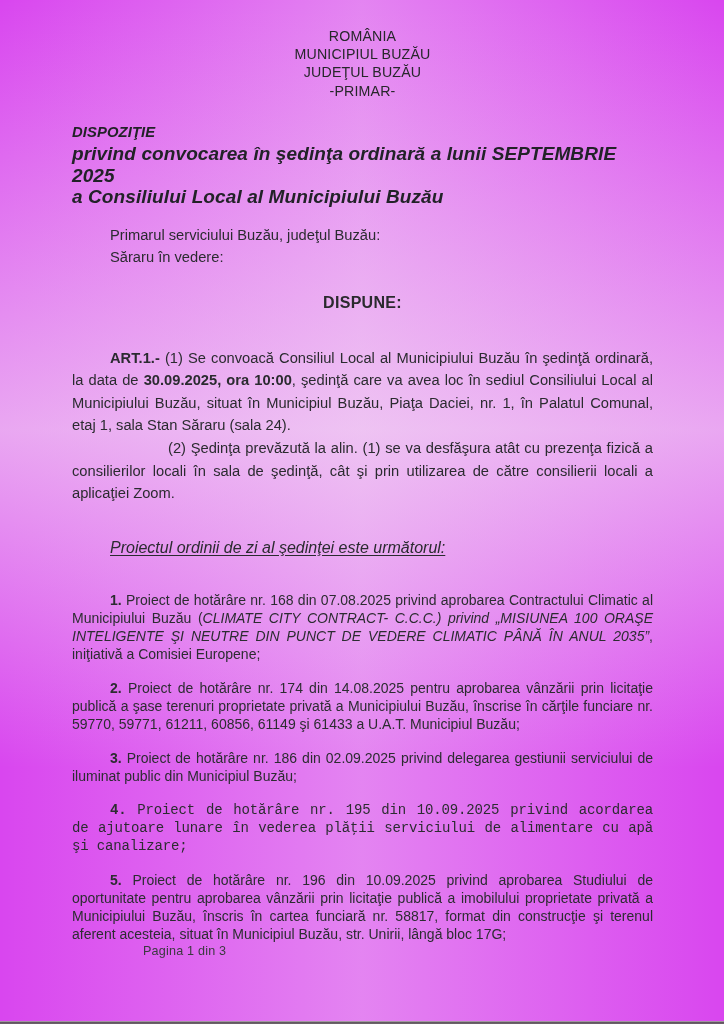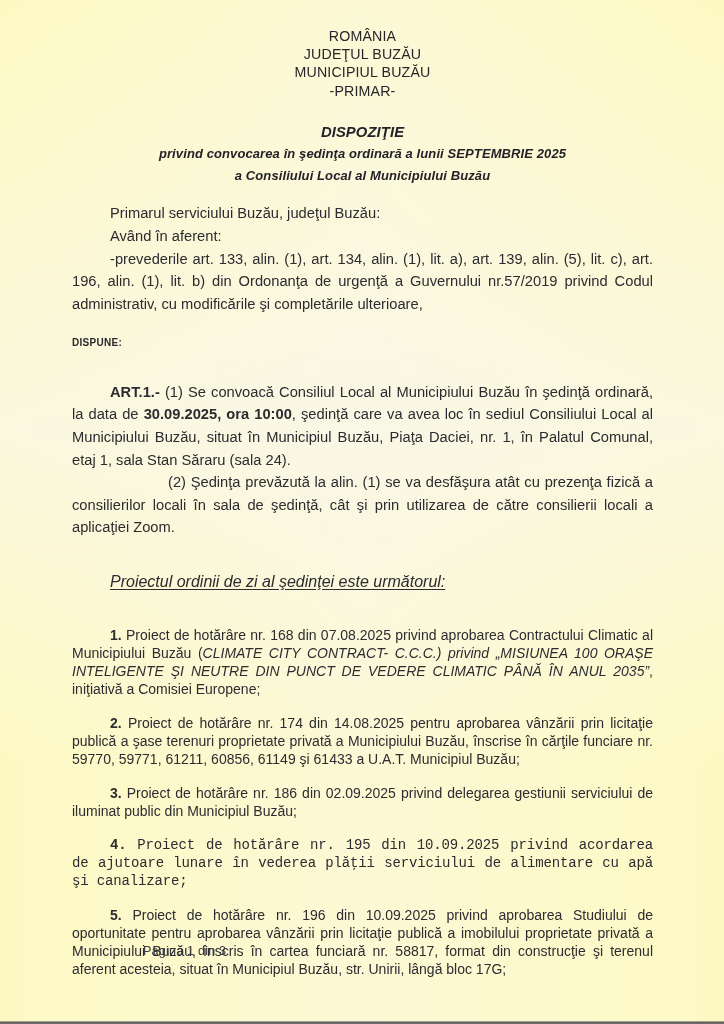--- a/index.html
+++ b/index.html
@@ -4,21 +4,21 @@
 <style>
   html, body {
     margin: 0;
     padding: 0;
     background: #ffffff;
   }
   #page {
     position: relative;
     width: 724px;
     height: 1024px;
-    background: #fef9c3;
+    background: #d946ef;
     overflow: hidden;
     font-family: "Liberation Sans", sans-serif;
     color: #2a2a2e;
     box-sizing: border-box;
   }
   
   #scan-wash {
     position: absolute;
     inset: 0;
     background:
@@ -44,25 +44,25 @@
 
   .hdr {
     text-align: center;
     font-size: 14.2px;
     line-height: 18.2px;
     letter-spacing: .15px;
     color: #27272b;
   }
   #letterhead { margin-top: 27px; }
 
-  #title-block { margin-top: 22px; text-align: center; }
+  #title-block { margin-top: 22px; }
   .title-line {
     font-style: italic;
     font-weight: bold;
-    font-size: 13px;
+    font-size: 19px;
     line-height: 21.5px;
     letter-spacing: .1px;
     color: #222228;
   }
   .title-line.t1 { font-size: 14.8px; }
 
   .body-p {
     font-size: 14.7px;
     line-height: 22.6px;
     text-align: justify;
@@ -70,23 +70,23 @@
     color: #2b2b30;
     margin: 0;
   }
   .indent { text-indent: 38px; }
   .indent-lg { text-indent: 96px; }
 
   .block-gap { height: 16px; }
   .small-gap { height: 7px; }
 
   .centered-bold {
-    text-align: left;
+    text-align: center;
     font-weight: bold;
-    font-size: 10px;
+    font-size: 16px;
     line-height: 22.6px;
     letter-spacing: .3px;
   }
 
   .agenda-head {
     font-style: italic;
     text-decoration: underline;
     text-underline-offset: 2px;
     font-size: 16px;
     line-height: 22.6px;
@@ -123,37 +123,36 @@
 <body>
 
 <div id="page">
 
   <div id="scan-wash"></div>
 
   <div id="content">
 
     <div id="letterhead">
       <div class="hdr">ROMÂNIA</div>
+      <div class="hdr">MUNICIPIUL BUZĂU</div>
       <div class="hdr">JUDEŢUL BUZĂU</div>
-      <div class="hdr">MUNICIPIUL BUZĂU</div>
       <div class="hdr">-PRIMAR-</div>
     </div>
 
     <div id="title-block">
       <div class="title-line t1">DISPOZIŢIE</div>
       <div class="title-line">privind convocarea în şedinţa ordinară a lunii SEPTEMBRIE 2025</div>
       <div class="title-line">a Consiliului Local al Municipiului Buzău</div>
     </div>
 
     <div class="block-gap"></div>
 
     <div>
       <p class="body-p indent">Primarul serviciului Buzău, judeţul Buzău:</p>
-      <p class="body-p indent">Având în aferent:</p>
-      <p class="body-p indent">-prevederile art. 133, alin. (1), art. 134, alin. (1), lit. a), art. 139, alin. (5), lit. c), art. 196, alin. (1), lit. b) din Ordonanţa de urgenţă a Guvernului nr.57/2019 privind Codul administrativ, cu modificările şi completările ulterioare,</p>
+      <p class="body-p indent">Săraru în vedere:</p>
     </div>
 
     <div class="small-gap"></div>
 
     <p class="centered-bold">DISPUNE:</p>
 
     <div class="block-gap"></div>
 
     <div>
       <p class="body-p indent"><b>ART.1.-</b><span> (1) Se convoacă Consiliul Local al Municipiului Buzău în şedinţă ordinară, la data de </span><b>30.09.2025, ora 10:00</b><span>, şedinţă care va avea loc în sediul Consiliului Local al Municipiului Buzău, situat în Municipiul Buzău, Piaţa Daciei, nr. 1, în Palatul Comunal, etaj 1, sala Stan Săraru (sala 24).</span></p>

